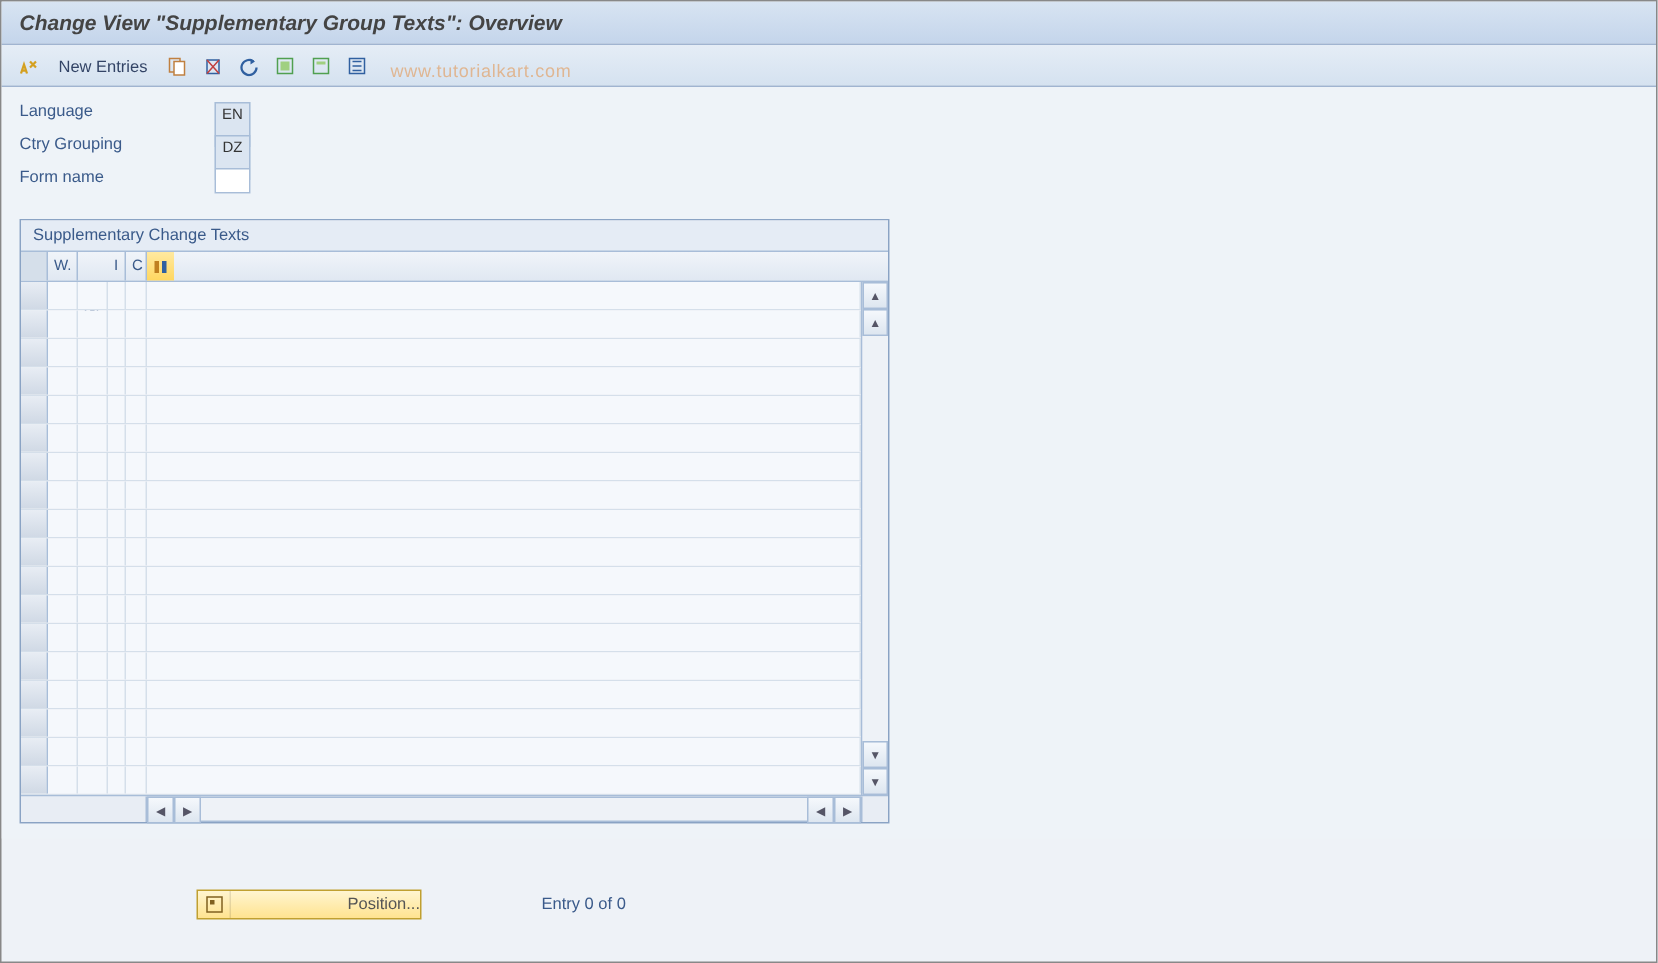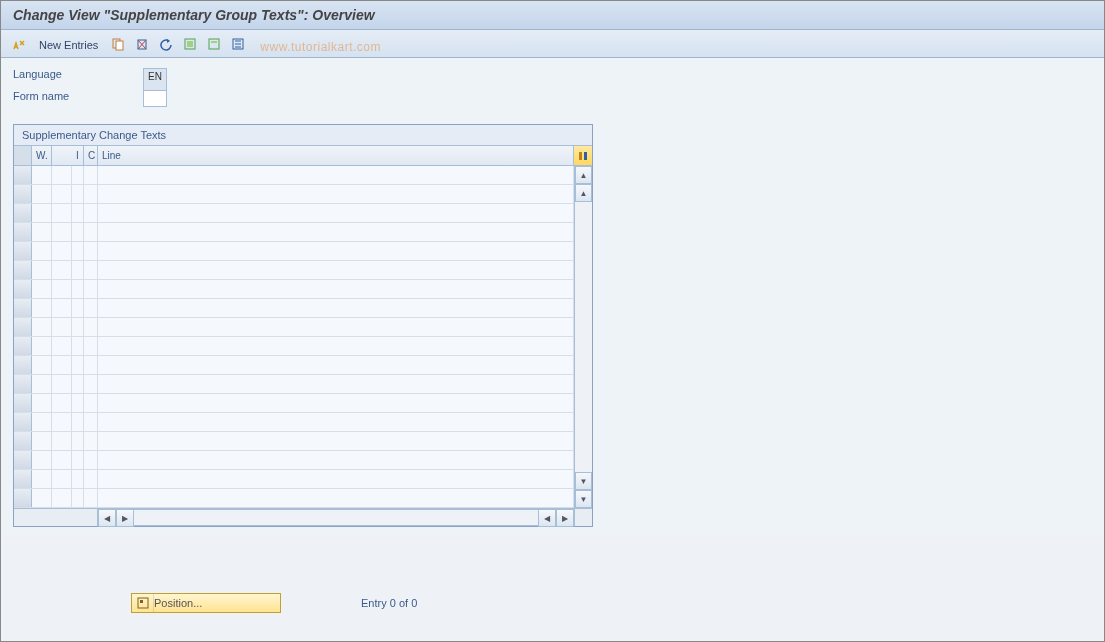--- a/index.html
+++ b/index.html
@@ -194,21 +194,21 @@
       align-items: center;
       cursor: pointer;
       color: #555;
     }
     .position-btn-icon {
       width: 22px;
       height: 100%;
       border-right: 1px solid rgba(0,0,0,0.1);
       display:flex;align-items:center;justify-content:center;
     }
-    .position-btn-label { flex:1; text-align:left; }
+    .position-btn-label { flex:1; text-align:right; }
     .entry-text { color: #3a5a8a; }
     svg { display: block; }
   </style>
 </head>
 <body>
 
 <div class="title-bar">
   <span class="title-text">Change View "Supplementary Group Texts": Overview</span>
 </div>
 
@@ -255,35 +255,38 @@
         <path d="M4 4 H10 M4 7 H10 M4 10 H10" stroke="#3060a0" stroke-width="1"></path>
       </svg>
   </div>
   <span class="watermark">www.tutorialkart.com</span>
 </div>
 
 <div class="content">
   <div class="field-row">
     <span class="field-label">Language</span>
     <span class="field-value">EN</span>
+  </div>
+  <div class="field-row">
+    <span class="field-label">Ctry Grouping</span>
+    <span class="field-value">DZ</span>
   </div>
   <div class="field-row">
     <span class="field-label">Form name</span>
     <span class="field-input-empty"></span>
   </div>
 
   <div class="table-container">
     <div class="table-title">Supplementary Change Texts</div>
     <div class="table-header-row">
       <div class="th th-sel"></div>
       <div class="th th-w">W.</div>
       <div class="th th-gr">Gr</div>
       <div class="th th-i">I</div>
       <div class="th th-c">C</div>
-      <div class="th th-line">Line</div>
       <div class="th th-config">
         <svg width="10" height="10">
             <rect x="1" y="1" width="3" height="8" fill="#c08020"></rect>
             <rect x="6" y="1" width="3" height="8" fill="#3060a0"></rect>
           </svg>
       </div>
     </div>
     <div class="table-body">
       <div class="rows-area" id="rows-area">
           <div class="data-row">

